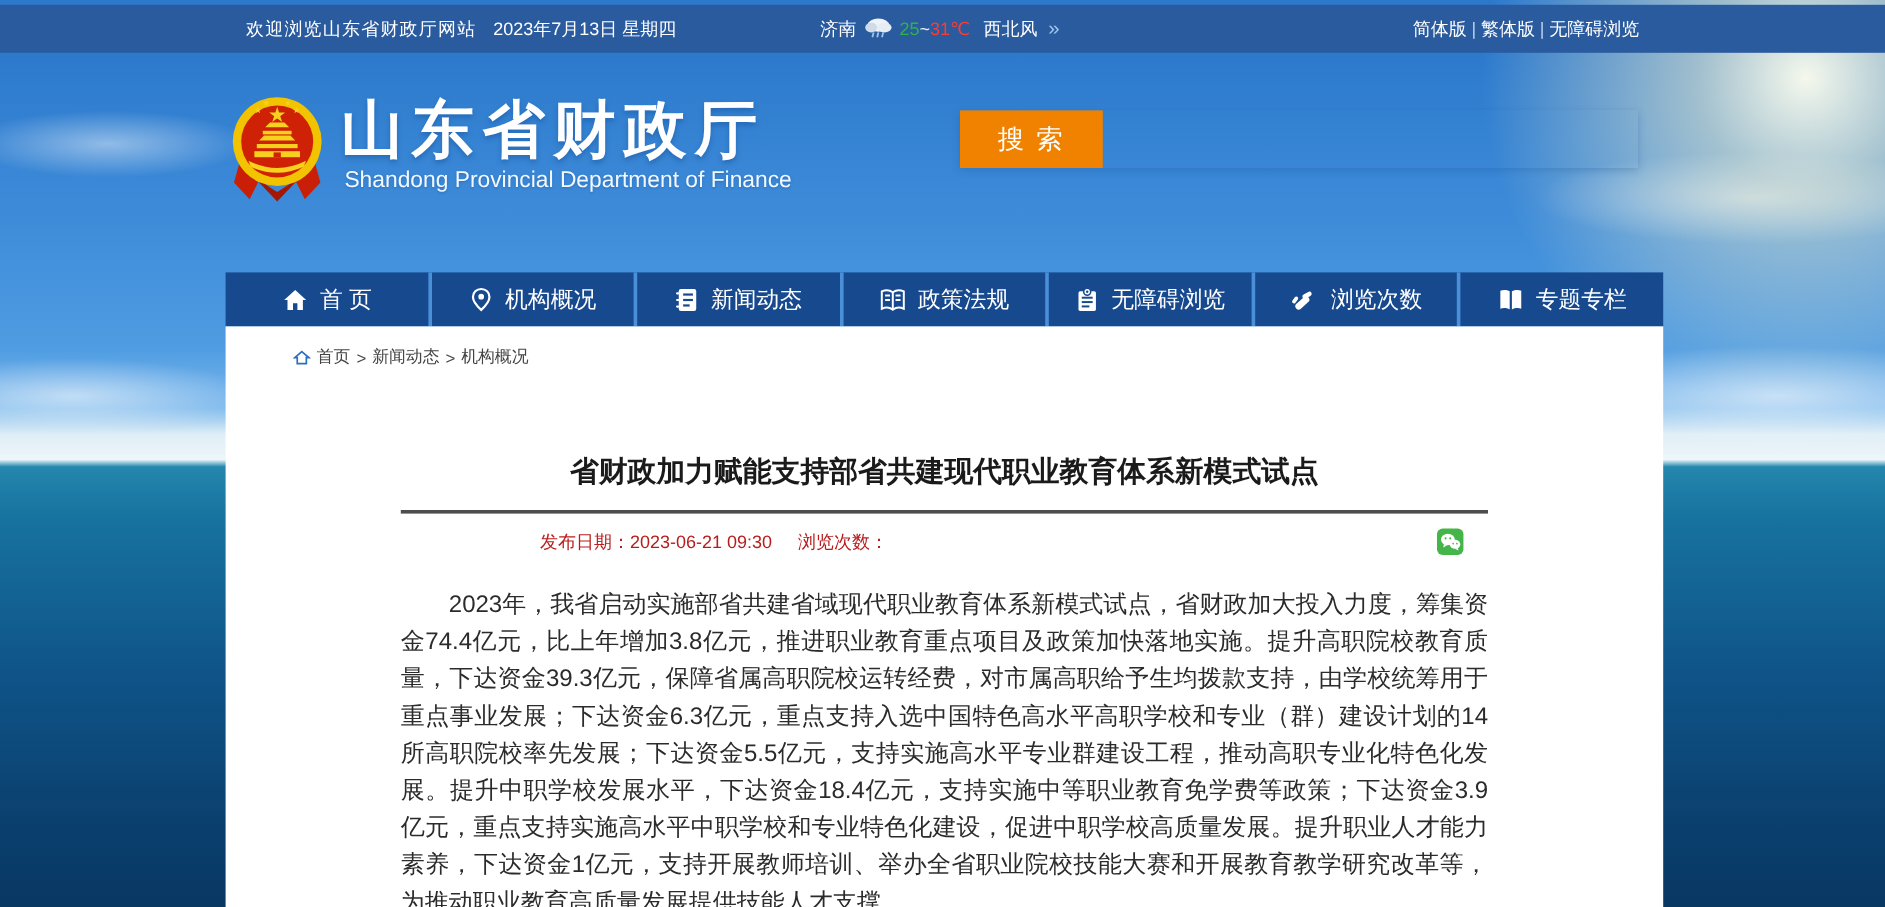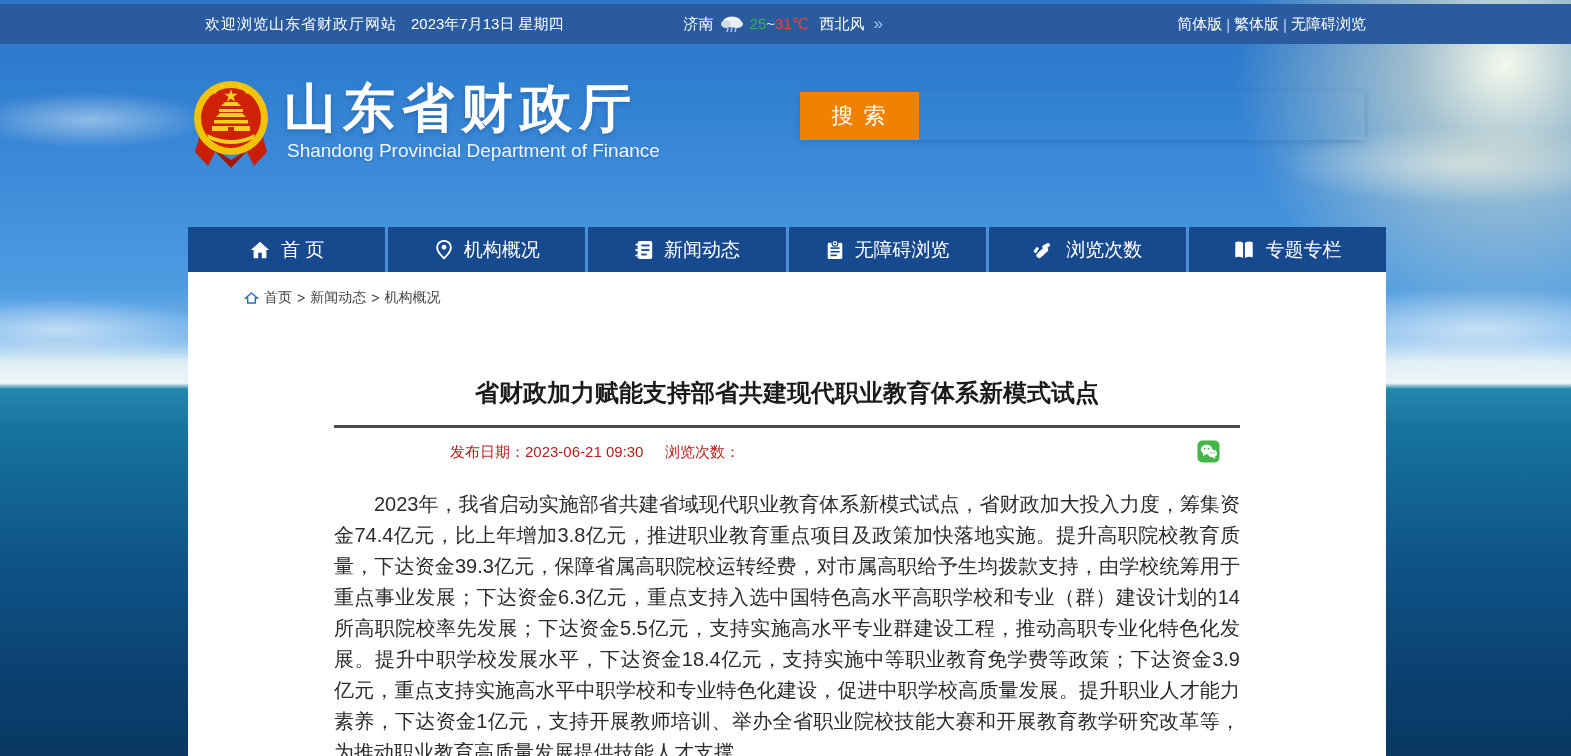--- a/index.html
+++ b/index.html
@@ -163,20 +163,31 @@
         <rect x="1.5" y="5" width="3" height="2" rx="1"></rect>
         <rect x="1.5" y="11" width="3" height="2" rx="1"></rect>
         <rect x="1.5" y="17" width="3" height="2" rx="1"></rect>
         <rect x="8" y="6" width="9" height="2" fill="#17498f"></rect>
         <rect x="8" y="11" width="9" height="2" fill="#17498f"></rect>
         <rect x="8" y="16" width="6" height="2" fill="#17498f"></rect>
       </svg>
       <span>新闻动态</span>
     </div>
     <div class="nav-item">
+      <svg width="22" height="22" viewBox="0 0 24 24" fill="none" stroke="#fff" stroke-width="1.8">
+        <path d="M12 5 C9 2.8 5 2.8 2 4.2 L2 20 C5 18.6 9 18.6 12 20.8 C15 18.6 19 18.6 22 20 L22 4.2 C19 2.8 15 2.8 12 5 Z"></path>
+        <line x1="12" y1="5" x2="12" y2="20.5"></line>
+        <line x1="5" y1="8" x2="9.5" y2="8"></line>
+        <line x1="5" y1="12" x2="9.5" y2="12"></line>
+        <line x1="14.5" y1="8" x2="19" y2="8"></line>
+        <line x1="14.5" y1="12" x2="19" y2="12"></line>
+      </svg>
+      <span>政策法规</span>
+    </div>
+    <div class="nav-item">
       <svg width="20" height="22" viewBox="0 0 22 24" fill="#fff">
         <rect x="3" y="4" width="16" height="18" rx="1.5"></rect>
         <circle cx="11" cy="4.5" r="3.2" fill="#fff" stroke="#17498f" stroke-width="1.4"></circle>
         <circle cx="11" cy="4.5" r="1.1" fill="#17498f"></circle>
         <rect x="6" y="9" width="10" height="1.8" fill="#17498f"></rect>
         <rect x="6" y="13" width="10" height="1.8" fill="#17498f"></rect>
         <rect x="6" y="17" width="7" height="1.8" fill="#17498f"></rect>
       </svg>
       <span>无障碍浏览</span>
     </div>

